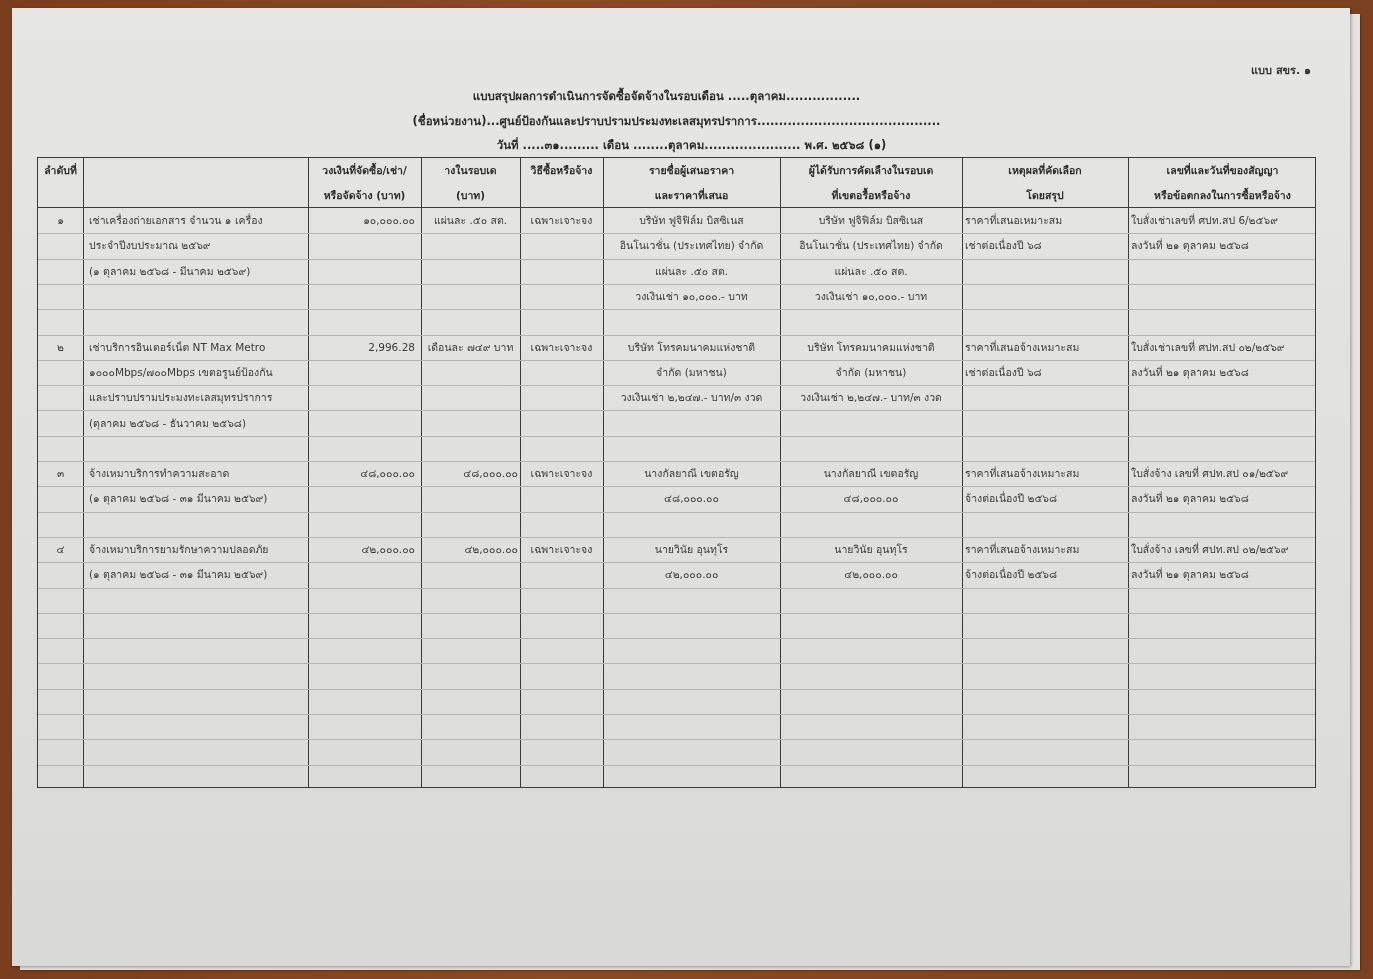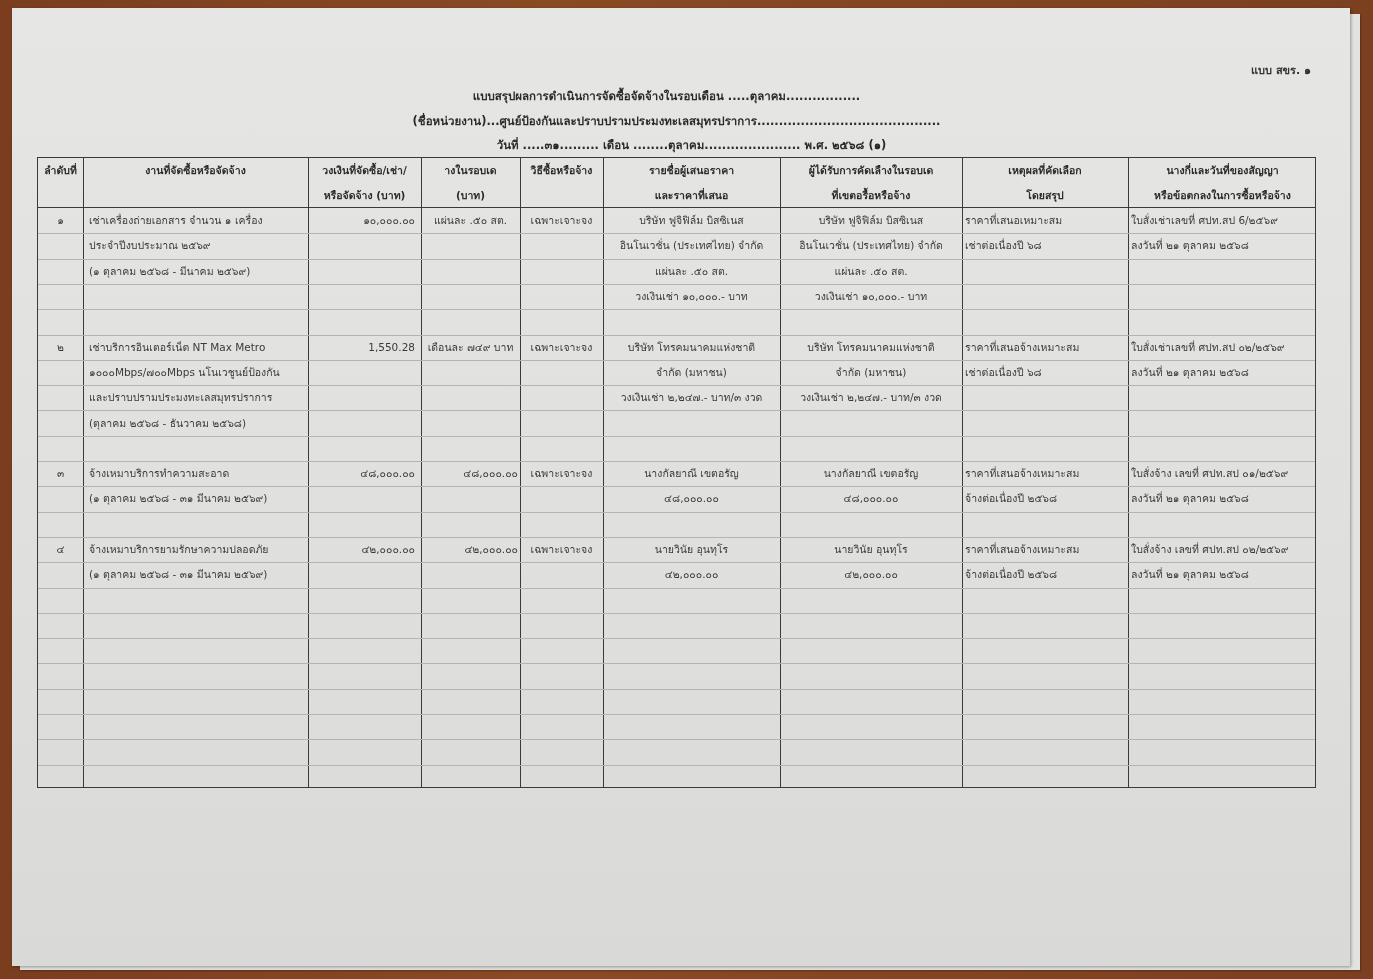--- a/index.html
+++ b/index.html
@@ -64,33 +64,32 @@
   <div class="vline" style="left:270px"></div>
   <div class="vline" style="left:383px"></div>
   <div class="vline" style="left:482px"></div>
   <div class="vline" style="left:565px"></div>
   <div class="vline" style="left:742px"></div>
   <div class="vline" style="left:924px"></div>
   <div class="vline" style="left:1090px"></div>
   <div class="hline-head"></div>
 
   <div class="hdr" style="left:0;width:45px;top:0">ลำดับที่</div>
-  <div class="hdr" style="left:45px;width:225px;top:0">งานที่จัดซื้อหรือจัดจ้าง</div>
   <div class="hdr" style="left:270px;width:113px;top:0">วงเงินที่จัดซื้อ/เช่า/</div>
   <div class="hdr" style="left:270px;width:113px;top:25px">หรือจัดจ้าง (บาท)</div>
   <div class="hdr" style="left:383px;width:99px;top:0">างในรอบเด</div>
   <div class="hdr" style="left:383px;width:99px;top:25px">(บาท)</div>
   <div class="hdr" style="left:482px;width:83px;top:0">วิธีซื้อหรือจ้าง</div>
   <div class="hdr" style="left:565px;width:177px;top:0">รายชื่อผู้เสนอราคา</div>
   <div class="hdr" style="left:565px;width:177px;top:25px">และราคาที่เสนอ</div>
   <div class="hdr" style="left:742px;width:182px;top:0">ผู้ได้รับการคัดเลืางในรอบเด</div>
   <div class="hdr" style="left:742px;width:182px;top:25px">ที่เขตอรื้อหรือจ้าง</div>
   <div class="hdr" style="left:924px;width:166px;top:0">เหตุผลที่คัดเลือก</div>
   <div class="hdr" style="left:924px;width:166px;top:25px">โดยสรุป</div>
-  <div class="hdr" style="left:1090px;width:189px;top:0">นางกี่และวันที่ของสัญญา</div>
+  <div class="hdr" style="left:1090px;width:189px;top:0">เลขที่และวันที่ของสัญญา</div>
   <div class="hdr" style="left:1090px;width:189px;top:25px">หรือข้อตกลงในการซื้อหรือจ้าง</div>
 
   <div>
     <div class="cell c" style="left:0;width:45px;top:50px">๑</div>
     <div class="cell l" style="left:51px;top:50px">เช่าเครื่องถ่ายเอกสาร จำนวน ๑ เครื่อง</div>
     <div class="cell l" style="left:51px;top:75px">ประจำปีงบประมาณ ๒๕๖๙</div>
     <div class="cell l" style="left:51px;top:101px">(๑ ตุลาคม ๒๕๖๘ - มีนาคม ๒๕๖๙)</div>
     <div class="cell r" style="left:270px;width:107px;top:50px">๑๐,๐๐๐.๐๐</div>
     <div class="cell c" style="left:383px;width:99px;top:50px">แผ่นละ .๕๐ สต.</div>
     <div class="cell c" style="left:482px;width:83px;top:50px">เฉพาะเจาะจง</div>
@@ -104,24 +103,24 @@
     <div class="cell c" style="left:742px;width:182px;top:126px">วงเงินเช่า ๑๐,๐๐๐.- บาท</div>
     <div class="cell l" style="left:927px;top:50px">ราคาที่เสนอเหมาะสม</div>
     <div class="cell l" style="left:927px;top:75px">เช่าต่อเนื่องปี ๖๘</div>
     <div class="cell l" style="left:1093px;top:50px">ใบสั่งเช่าเลขที่ ศปท.สป 6/๒๕๖๙</div>
     <div class="cell l" style="left:1093px;top:75px">ลงวันที่  ๒๑ ตุลาคม ๒๕๖๘</div>
   </div>
 
   <div>
     <div class="cell c" style="left:0;width:45px;top:177px">๒</div>
     <div class="cell l" style="left:51px;top:177px">เช่าบริการอินเตอร์เน็ต  NT Max Metro</div>
-    <div class="cell l" style="left:51px;top:202px"> ๑๐๐๐Mbps/๗๐๐Mbps นโนเวชูนย์ป้องกัน</div>
+    <div class="cell l" style="left:51px;top:202px"> ๑๐๐๐Mbps/๗๐๐Mbps เขตอรูนย์ป้องกัน</div>
     <div class="cell l" style="left:51px;top:227px">และปราบปรามประมงทะเลสมุทรปราการ</div>
     <div class="cell l" style="left:51px;top:253px">(ตุลาคม ๒๕๖๘ - ธันวาคม ๒๕๖๘)</div>
-    <div class="cell r" style="left:270px;width:107px;top:177px">1,550.28</div>
+    <div class="cell r" style="left:270px;width:107px;top:177px">2,996.28</div>
     <div class="cell c" style="left:383px;width:99px;top:177px">เดือนละ ๗๔๙ บาท</div>
     <div class="cell c" style="left:482px;width:83px;top:177px">เฉพาะเจาะจง</div>
     <div class="cell c" style="left:565px;width:177px;top:177px">บริษัท โทรคมนาคมแห่งชาติ</div>
     <div class="cell c" style="left:565px;width:177px;top:202px">จำกัด (มหาชน)</div>
     <div class="cell c" style="left:565px;width:177px;top:227px">วงเงินเช่า ๒,๒๔๗.- บาท/๓ งวด</div>
     <div class="cell c" style="left:742px;width:182px;top:177px">บริษัท โทรคมนาคมแห่งชาติ</div>
     <div class="cell c" style="left:742px;width:182px;top:202px">จำกัด (มหาชน)</div>
     <div class="cell c" style="left:742px;width:182px;top:227px">วงเงินเช่า ๒,๒๔๗.- บาท/๓ งวด</div>
     <div class="cell l" style="left:927px;top:177px">ราคาที่เสนอจ้างเหมาะสม</div>
     <div class="cell l" style="left:927px;top:202px">เช่าต่อเนื่องปี ๖๘</div>

